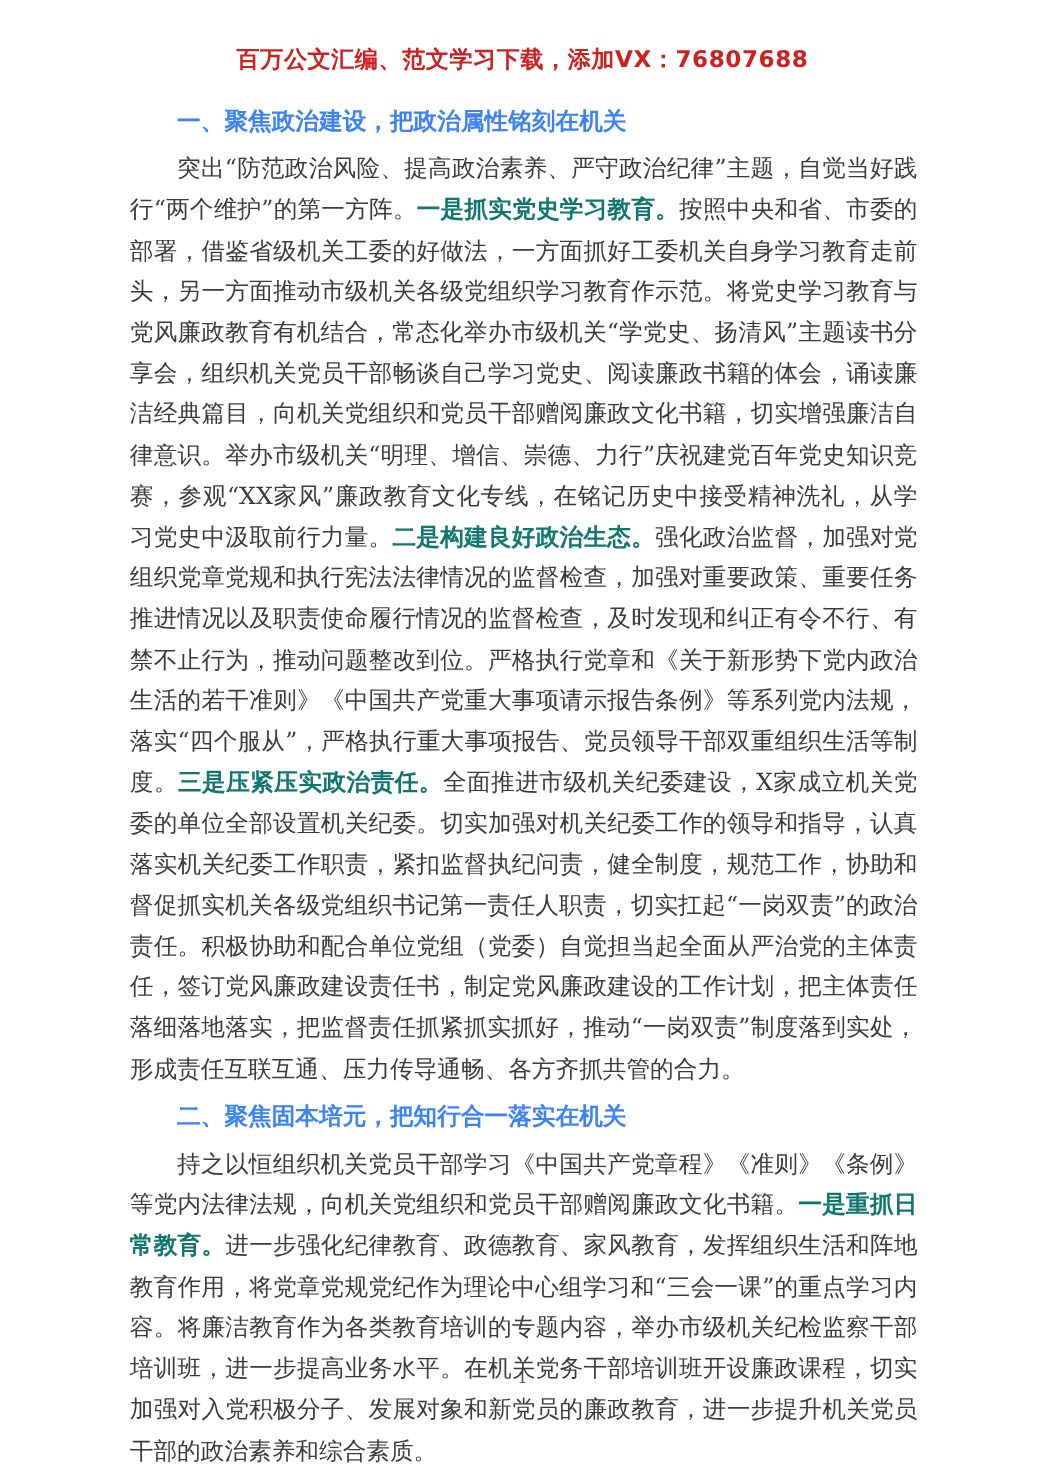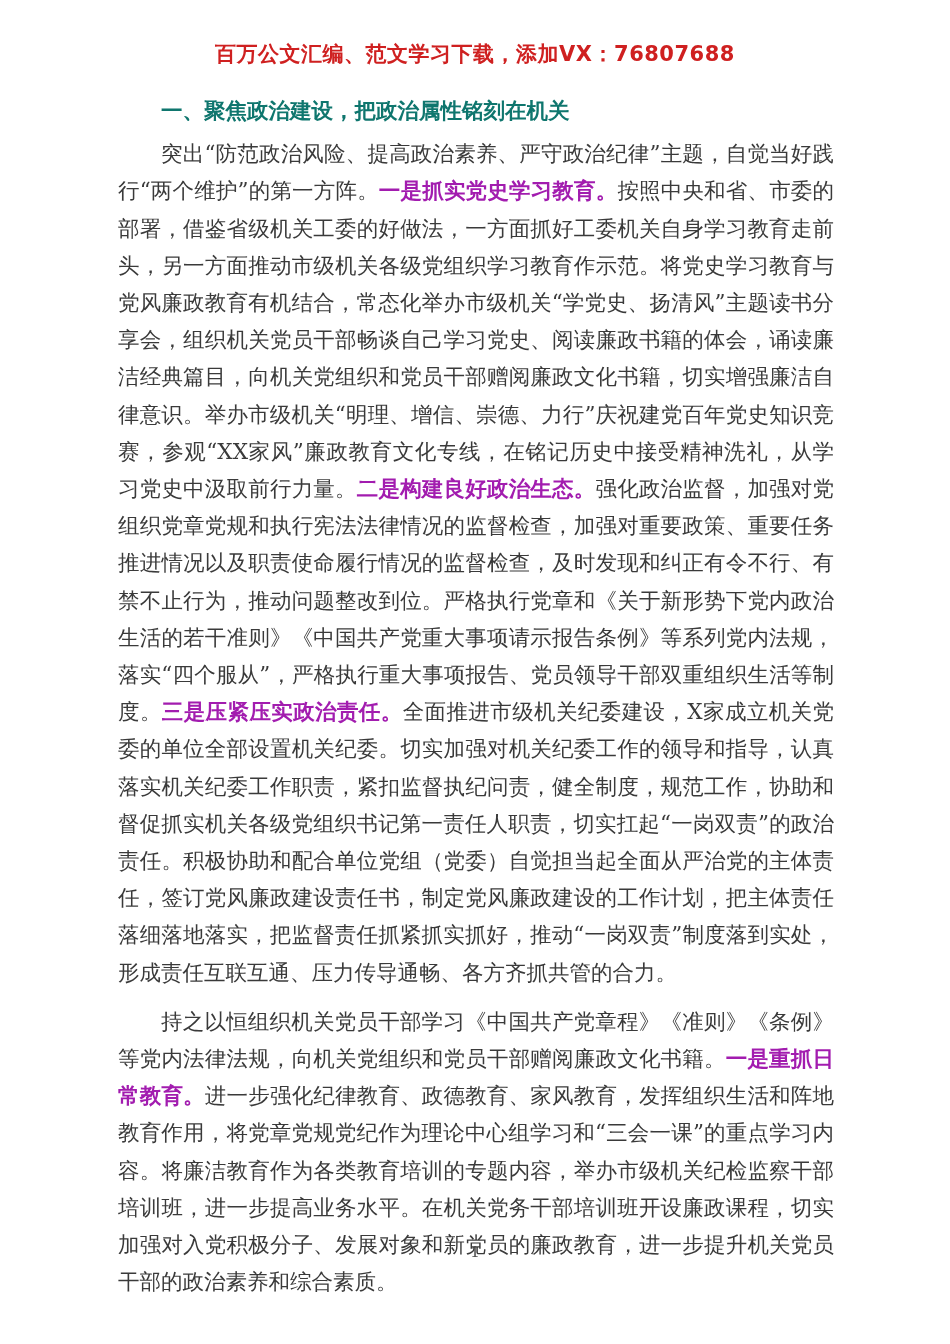--- a/index.html
+++ b/index.html
@@ -44,30 +44,30 @@
     color: #3a3a3a;
     text-align: justify;
     text-justify: inter-ideograph;
     text-indent: 2em;
     font-family: "DejaVu Serif", "Liberation Serif", serif;
   }
   h2.heading {
     margin: 0;
     font-size: 21.5px;
     line-height: 37.2px;
-    color: #0f766e;
+    color: #3b82f6;
     font-weight: 700;
     text-indent: 2em;
     text-align: left;
     font-family: "DejaVu Sans", "Liberation Sans", sans-serif;
   }
   .spacer-sm { height: 6px; }
   .bold-run {
     font-weight: 700;
-    color: #a21caf;
+    color: #0f766e;
     font-family: "DejaVu Sans", "Liberation Sans", sans-serif;
   }
   .page-number {
     position: absolute;
     top: 1243px;
     left: 0;
     width: 950px;
     text-align: center;
     font-size: 15px;
     color: #4a4a4a;
@@ -81,19 +81,20 @@
 
   <div class="ad-banner">百万公文汇编、范文学习下载，添加VX：76807688</div>
 
   <div class="doc-body">
 
       <div class="spacer-sm"></div>
       <h2 class="heading">一、聚焦政治建设，把政治属性铭刻在机关</h2>
       <div class="spacer-sm"></div>
       <p class="para"><span>突出“防范政治风险、提高政治素养、严守政治纪律”主题，自觉当好践行“两个维护”的第一方阵。</span><span class="bold-run">一是抓实党史学习教育。</span><span>按照中央和省、市委的部署，借鉴省级机关工委的好做法，一方面抓好工委机关自身学习教育走前头，另一方面推动市级机关各级党组织学习教育作示范。将党史学习教育与党风廉政教育有机结合，常态化举办市级机关“学党史、扬清风”主题读书分享会，组织机关党员干部畅谈自己学习党史、阅读廉政书籍的体会，诵读廉洁经典篇目，向机关党组织和党员干部赠阅廉政文化书籍，切实增强廉洁自律意识。举办市级机关“明理、增信、崇德、力行”庆祝建党百年党史知识竞赛，参观“XX家风”廉政教育文化专线，在铭记历史中接受精神洗礼，从学习党史中汲取前行力量。</span><span class="bold-run">二是构建良好政治生态。</span><span>强化政治监督，加强对党组织党章党规和执行宪法法律情况的监督检查，加强对重要政策、重要任务推进情况以及职责使命履行情况的监督检查，及时发现和纠正有令不行、有禁不止行为，推动问题整改到位。严格执行党章和《关于新形势下党内政治生活的若干准则》《中国共产党重大事项请示报告条例》等系列党内法规，落实“四个服从”，严格执行重大事项报告、党员领导干部双重组织生活等制度。</span><span class="bold-run">三是压紧压实政治责任。</span><span>全面推进市级机关纪委建设，X家成立机关党委的单位全部设置机关纪委。切实加强对机关纪委工作的领导和指导，认真落实机关纪委工作职责，紧扣监督执纪问责，健全制度，规范工作，协助和督促抓实机关各级党组织书记第一责任人职责，切实扛起“一岗双责”的政治责任。积极协助和配合单位党组（党委）自觉担当起全面从严治党的主体责任，签订党风廉政建设责任书，制定党风廉政建设的工作计划，把主体责任落细落地落实，把监督责任抓紧抓实抓好，推动“一岗双责”制度落到实处，形成责任互联互通、压力传导通畅、各方齐抓共管的合力。</span></p>
       <div class="spacer-sm"></div>
+      <h2 class="heading">二、聚焦固本培元，把知行合一落实在机关</h2>
       <div class="spacer-sm"></div>
       <p class="para"><span>持之以恒组织机关党员干部学习《中国共产党章程》《准则》《条例》等党内法律法规，向机关党组织和党员干部赠阅廉政文化书籍。</span><span class="bold-run">一是重抓日常教育。</span><span>进一步强化纪律教育、政德教育、家风教育，发挥组织生活和阵地教育作用，将党章党规党纪作为理论中心组学习和“三会一课”的重点学习内容。将廉洁教育作为各类教育培训的专题内容，举办市级机关纪检监察干部培训班，进一步提高业务水平。在机关党务干部培训班开设廉政课程，切实加强对入党积极分子、发展对象和新党员的廉政教育，进一步提升机关党员干部的政治素养和综合素质。</span></p>
     </div>
 
   <div class="page-number">1</div>
 
 </div>
 
 </body></html>

